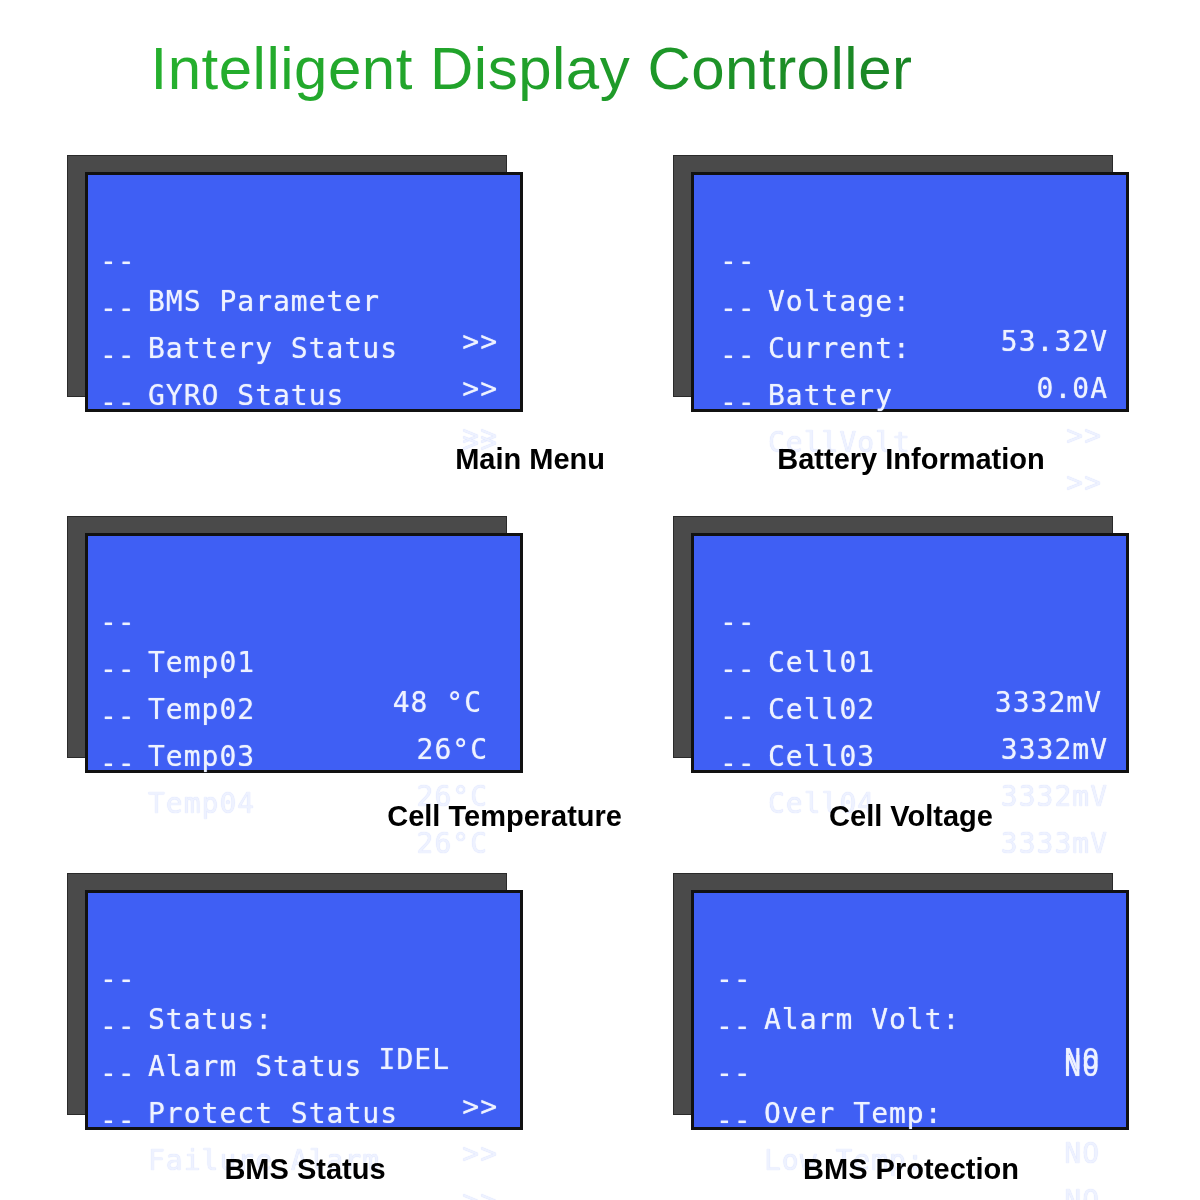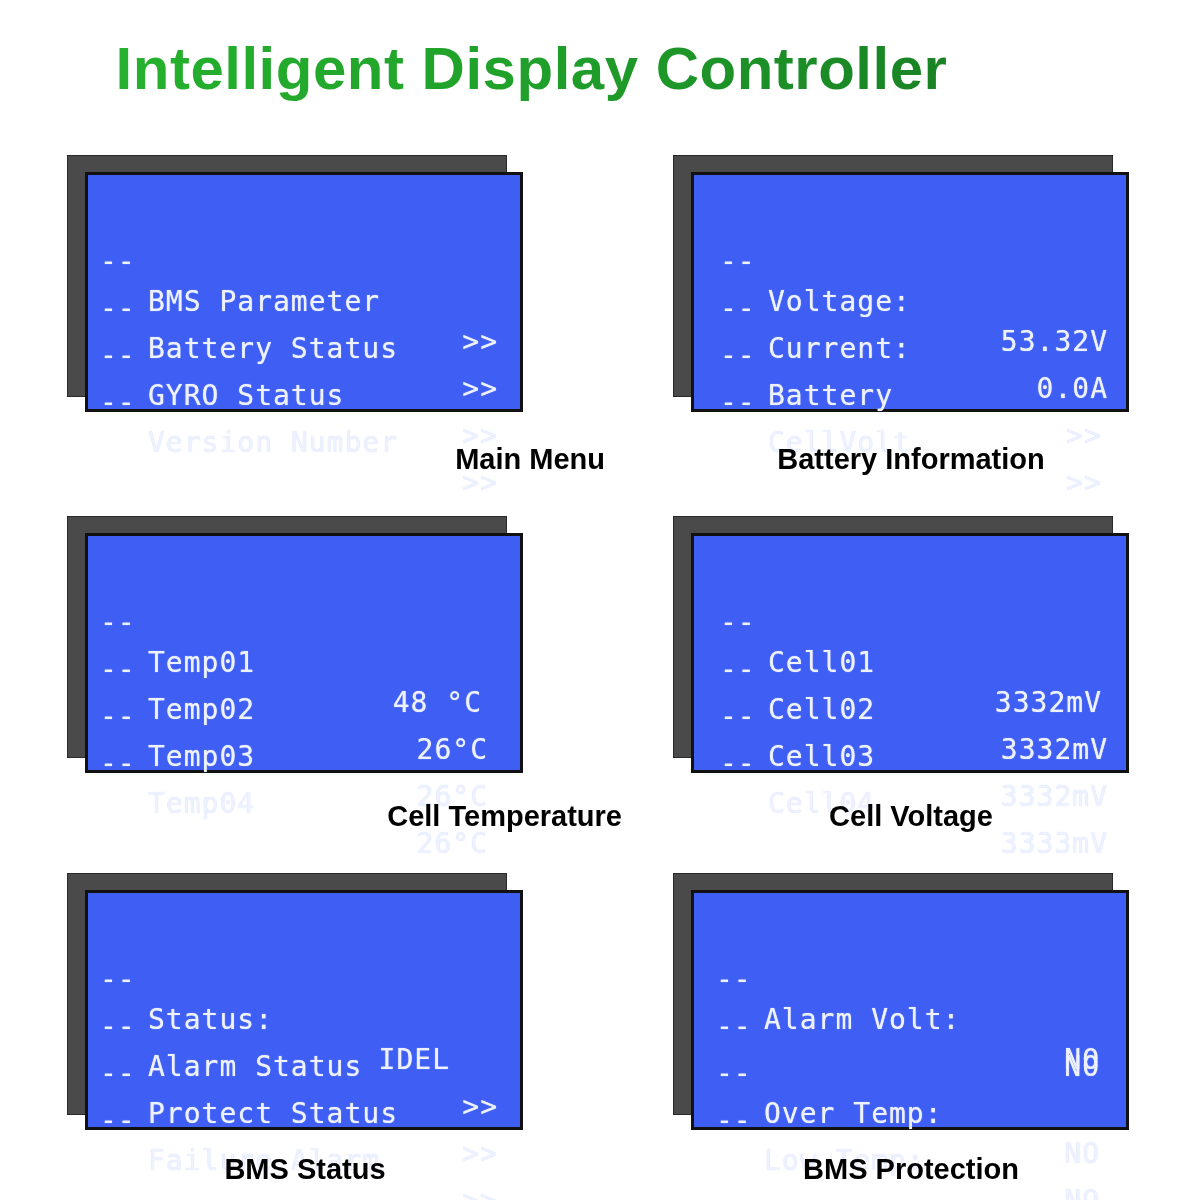--- a/index.html
+++ b/index.html
@@ -2,21 +2,21 @@
 <html><head>
 <meta charset="utf-8">
 <style>
   html, body { margin:0; padding:0; }
   body {
     width:1200px; height:1200px; background:#ffffff; position:relative; overflow:hidden;
     font-family:"Liberation Sans", sans-serif;
   }
   .title {
     position:absolute; left:0; top:34px; width:1063px; text-align:center;
-    font-family:"Liberation Sans", sans-serif; font-weight:bold; font-size:60px; letter-spacing:0.5px;
+    font-family:"Liberation Sans", sans-serif; font-weight:normal; font-size:60px; letter-spacing:0.5px;
     background:linear-gradient(90deg,#27b62f 0%,#20a02a 50%,#177a23 100%);
     -webkit-background-clip:text; background-clip:text; color:transparent;
   }
   .panel { position:absolute; width:462px; height:262px; }
   .panel .shadow {
     position:absolute; left:0; top:0; width:438px; height:240px;
     background:#4a4a4a; border:1px solid #2a2a2a;
   }
   .panel .screen {
     position:absolute; left:18px; top:17px; width:438px; height:240px;
@@ -55,21 +55,20 @@
       <span class="label">Battery Status</span>
       <span class="val">&gt;&gt;</span>
     </div>
     <div class="row" style="top:121px;">
       <span class="dash">--</span>
       <span class="label">GYRO Status</span>
       <span class="val">&gt;&gt;</span>
     </div>
     <div class="row" style="top:168px;">
       <span class="dash">--</span>
-      <span class="label">Version Number</span>
       <span class="val">&gt;&gt;</span>
     </div>
   </div>
 </div>
 <div class="caption" style="left:5px; top:443px;text-align:right;">Main Menu</div>
 
 <div class="panel" style="left:673px; top:155px;">
   <div class="shadow"></div>
   <div class="screen">
     <div class="row" style="top:27px; left:26px; right:18px;">

